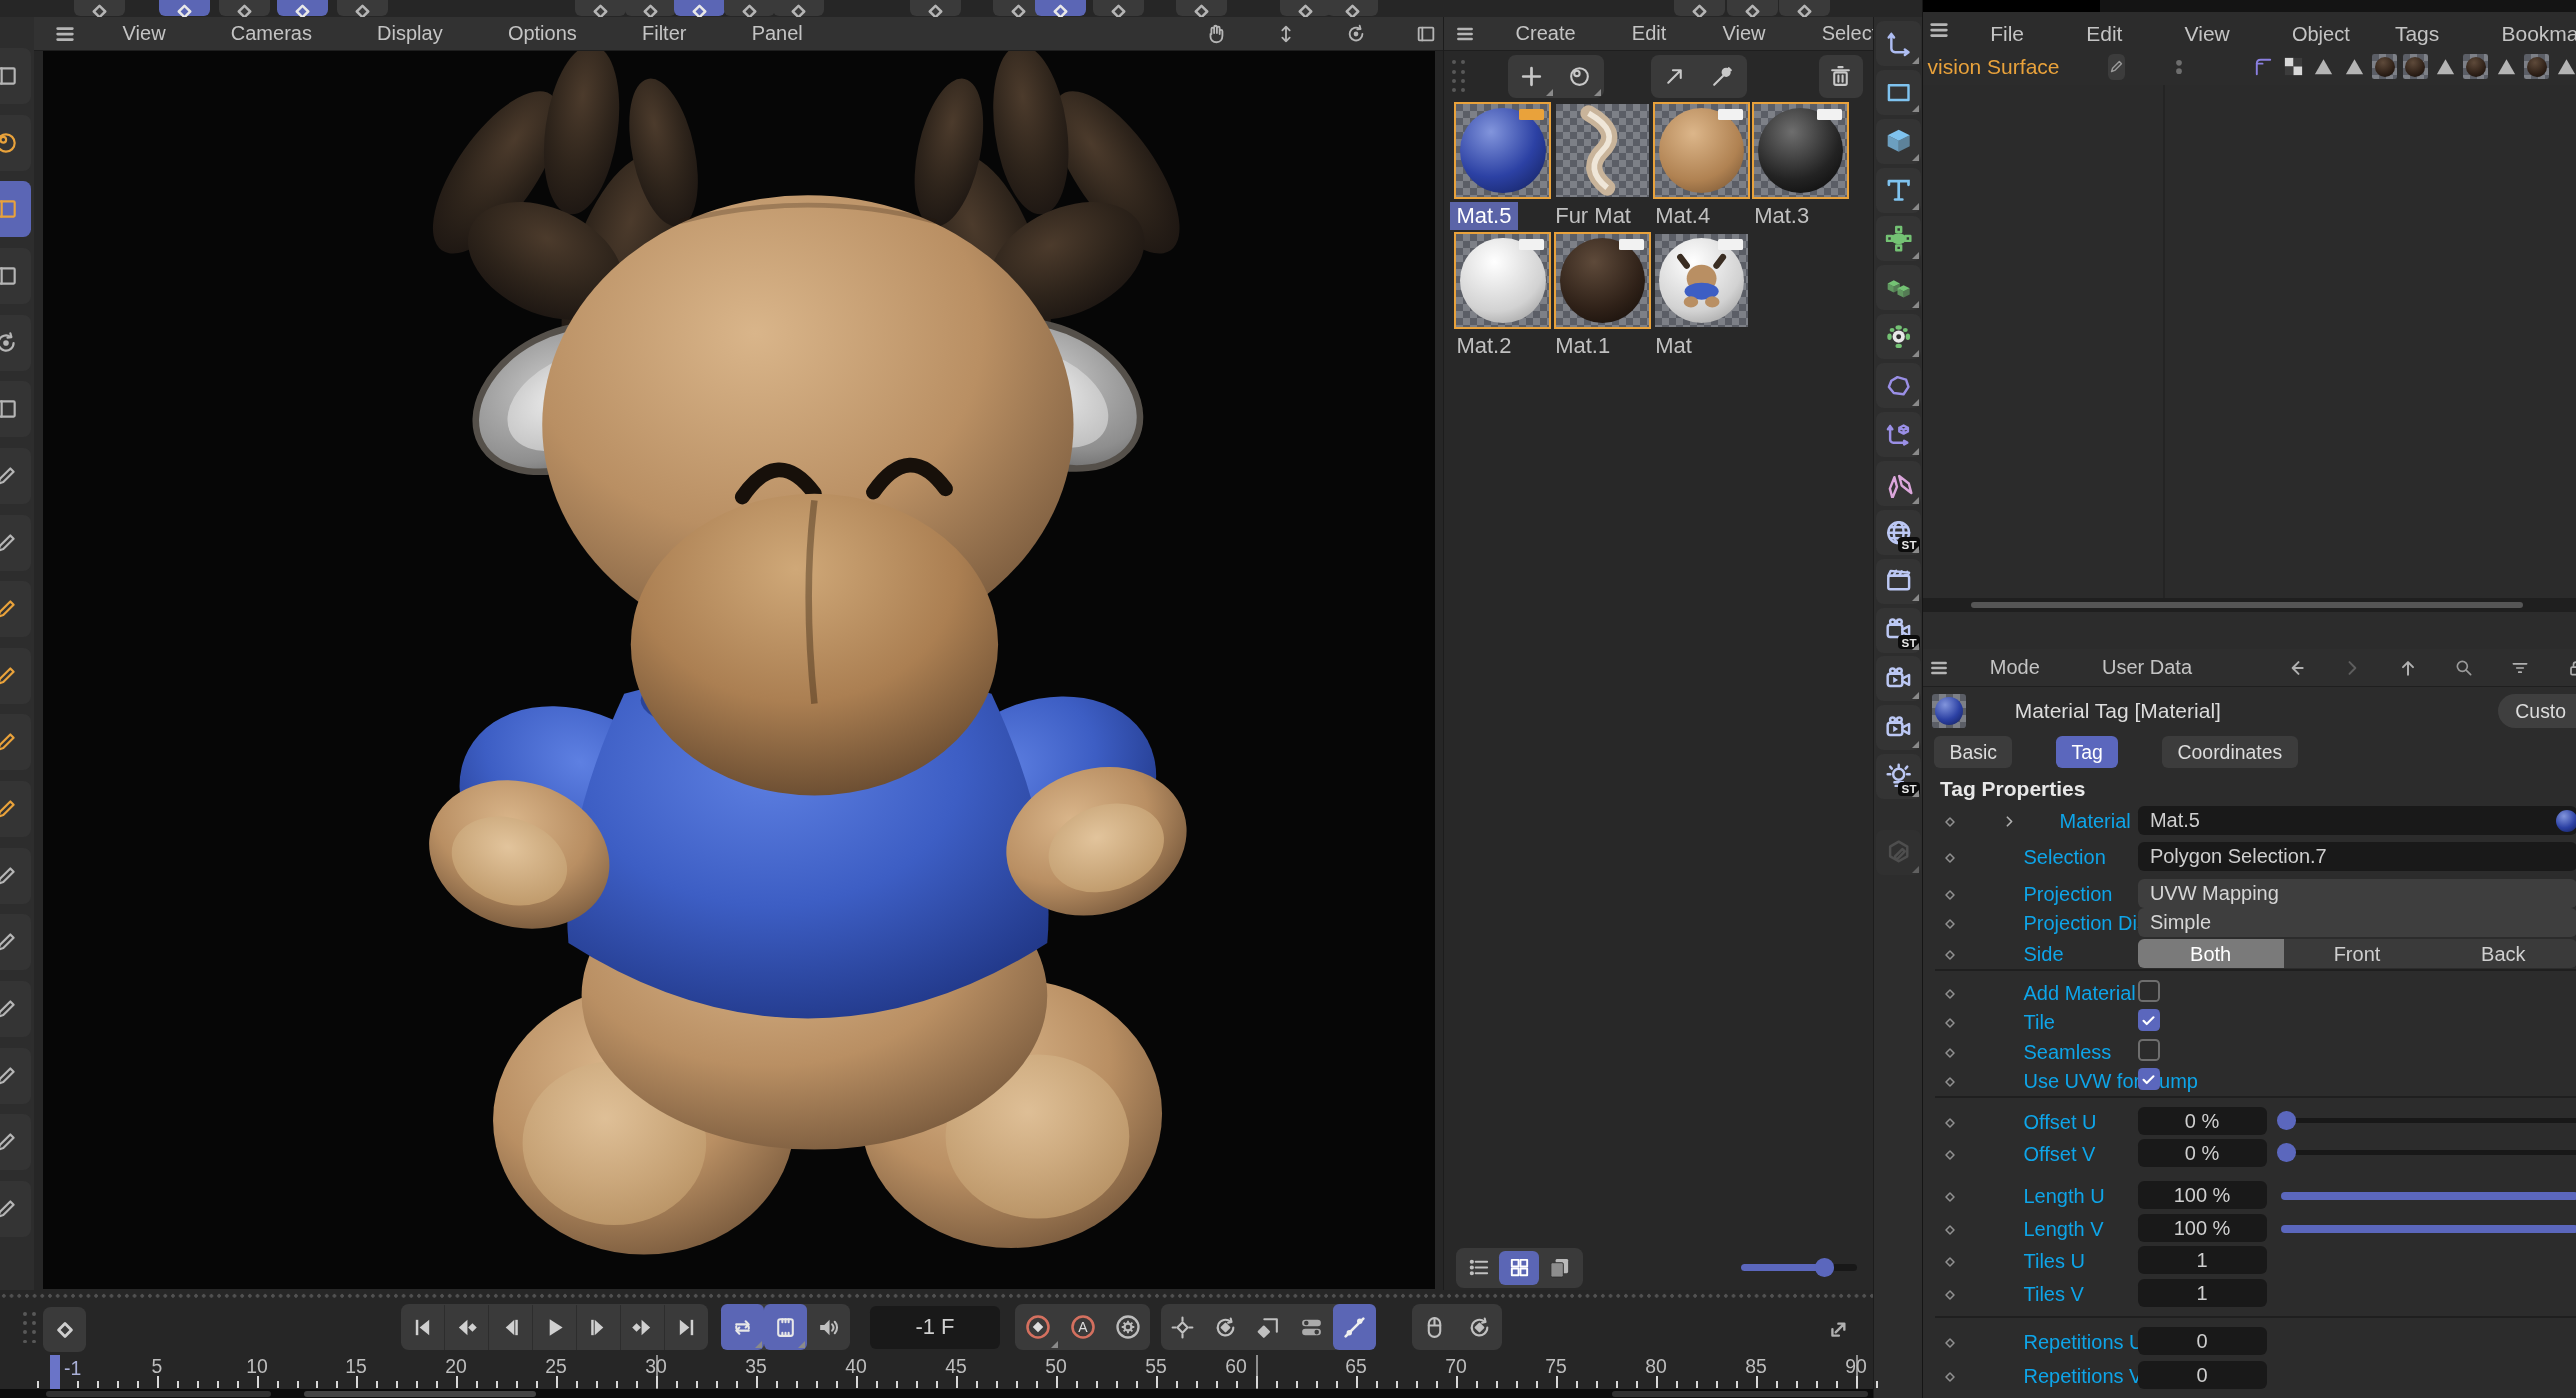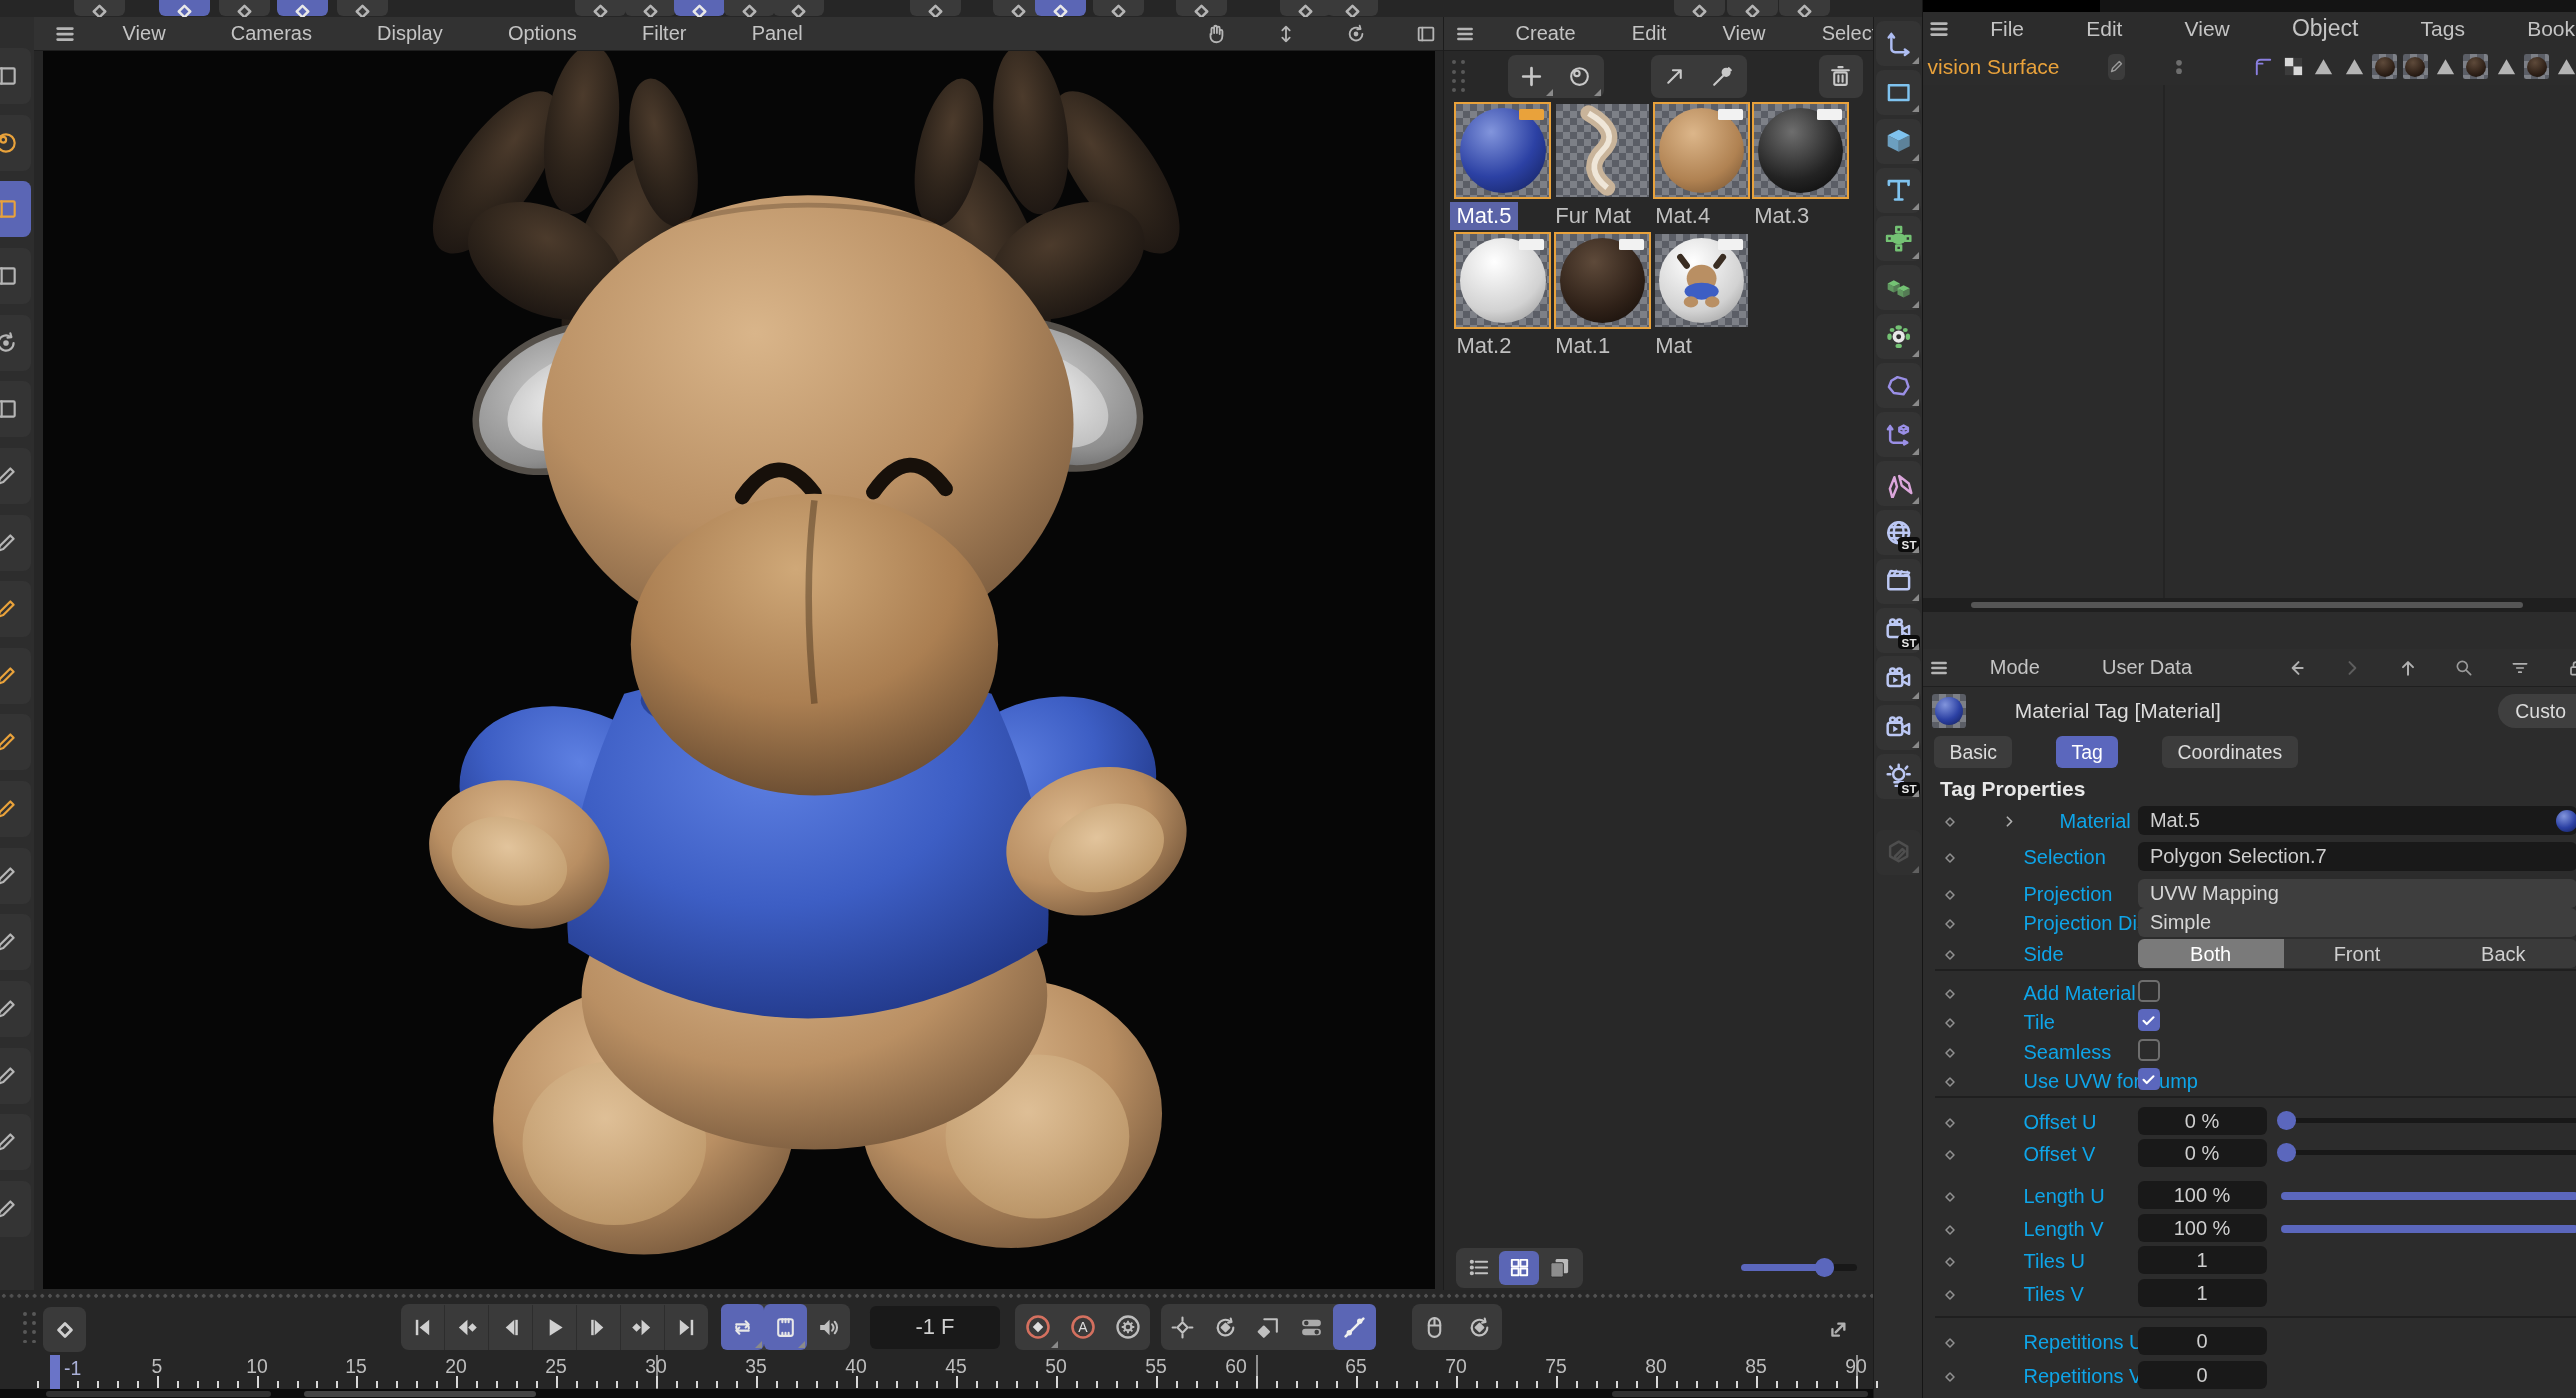--- a/index.html
+++ b/index.html
@@ -643,30 +643,30 @@
           <path d="M12 3l7 4v8l-7 4-7-4V7z"></path>
           <path d="M9 15l6-6 2 2-6 6H9z"></path>
         </svg>
       </div>
     </div>
 
   <div id="right-panel" class="abs" style="left:1922px;top:0;width:654px;height:1398px;background:#2c2c2c;border-left:1.5px solid #151515;">
     <div class="abs" style="left:0;top:0;width:654px;height:11.6px;background:#141414;">
       <div class="abs" style="left:0;top:0;width:177px;height:11.6px;background:#000;"></div>
     </div>
-    <div id="om-menubar" class="bar" style="position:absolute;left:0;top:11.6px;width:654px;height:34px;padding:0;background:#2c2c2c;">
+    <div id="om-menubar" class="bar" style="position:absolute;left:0;top:11.6px;width:654px;height:34px;padding:0;background:#2c2c2c;align-items:flex-end;">
         <div class="icon-btn" style="width: 36px; height: 31px; margin-left: 4.6px;">
           <svg width="22" height="22" viewBox="0 0 24 24" fill="none" stroke="#b5b5b5" stroke-width="2" stroke-linecap="round" stroke-linejoin="round">
             <path d="M4 6h16M4 12h16M4 18h16" stroke-width="3"></path>
           </svg>
         </div>
         <div class="menu-item" style="margin-right: 17px; font-size: 21px;">File</div>
         <div class="menu-item" style="margin-right: 17px; font-size: 21px;">Edit</div>
         <div class="menu-item" style="margin-right: 17px; font-size: 21px;">View</div>
-        <div class="menu-item" style="margin-right: 17px; font-size: 23px;">Object</div>
+        <div class="menu-item" style="font-size: 20px;">Object</div>
         <div class="menu-item" style="margin-right: 17px; font-size: 21px;">Tags</div>
         <div class="menu-item" style="margin-right: 17px; font-size: 21px;">Bookmarks</div>
         <div style="flex: 1 1 0%;"></div>
         <div class="icon-btn" style="width: 31px; height: 31px;">
           <svg width="22" height="22" viewBox="0 0 24 24" fill="none" stroke="#9a9a9a" stroke-width="2" stroke-linecap="round" stroke-linejoin="round">
             <circle cx="10" cy="10" r="6"></circle>
             <path d="M14.5 14.5 20 20"></path>
           </svg>
         </div>
         <div class="icon-btn" style="width: 31px; height: 31px;">

